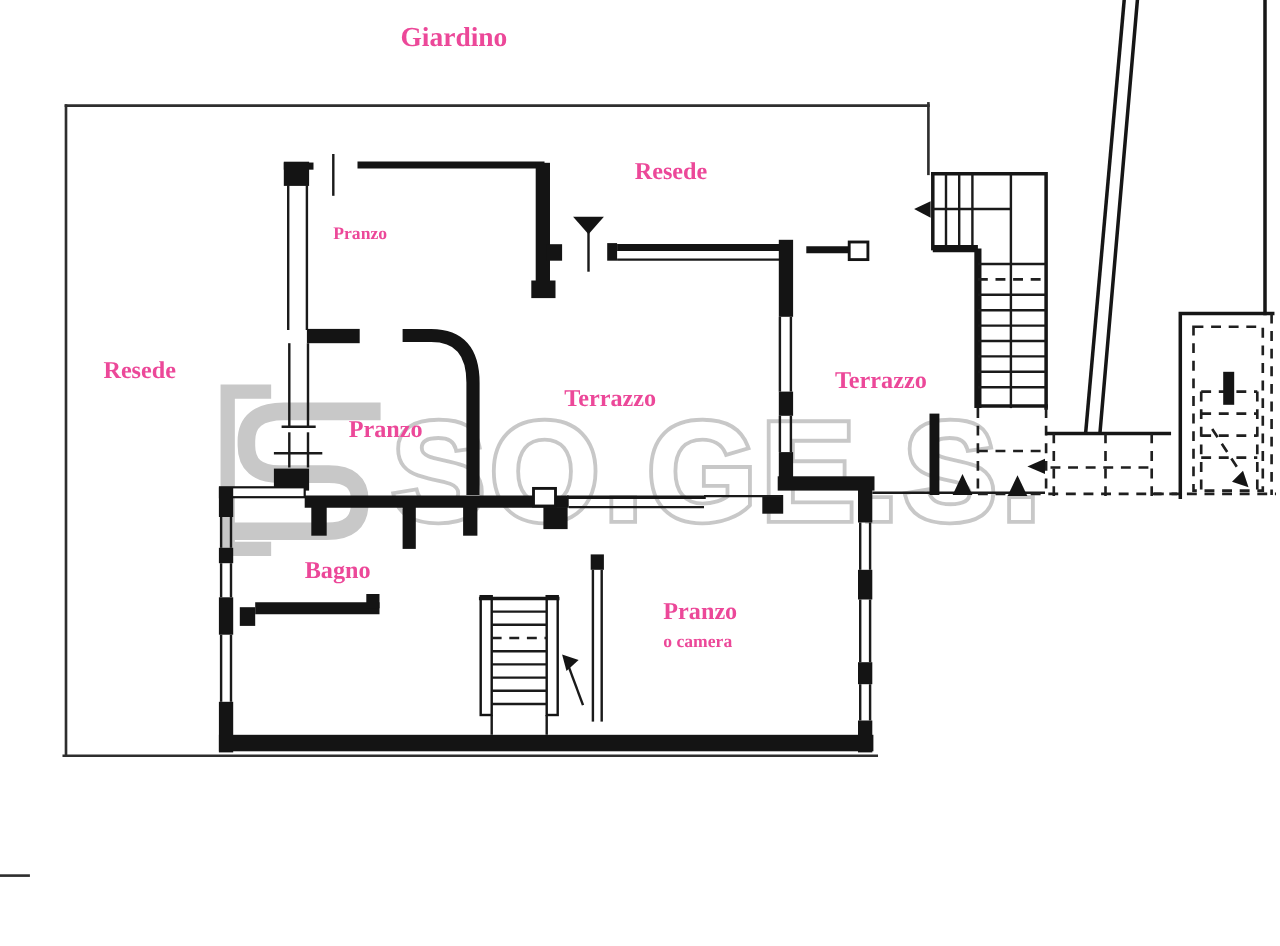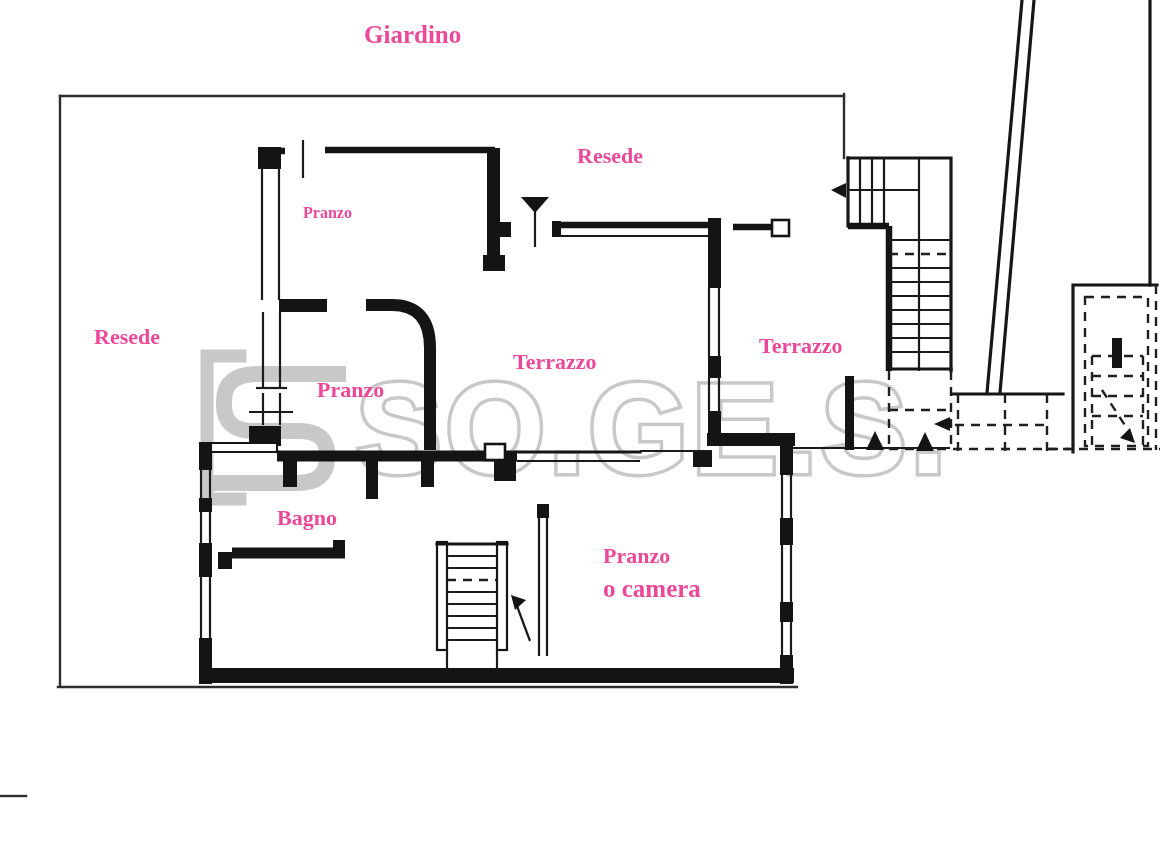--- a/index.html
+++ b/index.html
@@ -236,15 +236,15 @@
   <div class="labels-layer">
       <div class="room-label" style="left: 364px; top: 21px; font-size: 25px;">Giardino</div>
       <div class="room-label" style="left: 577px; top: 143px; font-size: 22px;">Resede</div>
       <div class="room-label" style="left: 94px; top: 324px; font-size: 22px;">Resede</div>
       <div class="room-label" style="left: 303px; top: 204px; font-size: 16px;">Pranzo</div>
       <div class="room-label" style="left: 317px; top: 377px; font-size: 22px;">Pranzo</div>
       <div class="room-label" style="left: 513px; top: 349px; font-size: 22px;">Terrazzo</div>
       <div class="room-label" style="left: 759px; top: 333px; font-size: 22px;">Terrazzo</div>
       <div class="room-label" style="left: 250px; top: 505px; font-size: 22px; margin-left: 27px;">Bagno</div>
       <div class="room-label" style="left: 603px; top: 543px; font-size: 22px;">Pranzo</div>
-      <div class="room-label" style="left: 603px; top: 575px; font-size: 25px;">o camera</div>
+      <div class="room-label" style="left: 603px; top: 575px; font-size: 16px;">o camera</div>
     </div>
 </div>
 
 </body></html>

